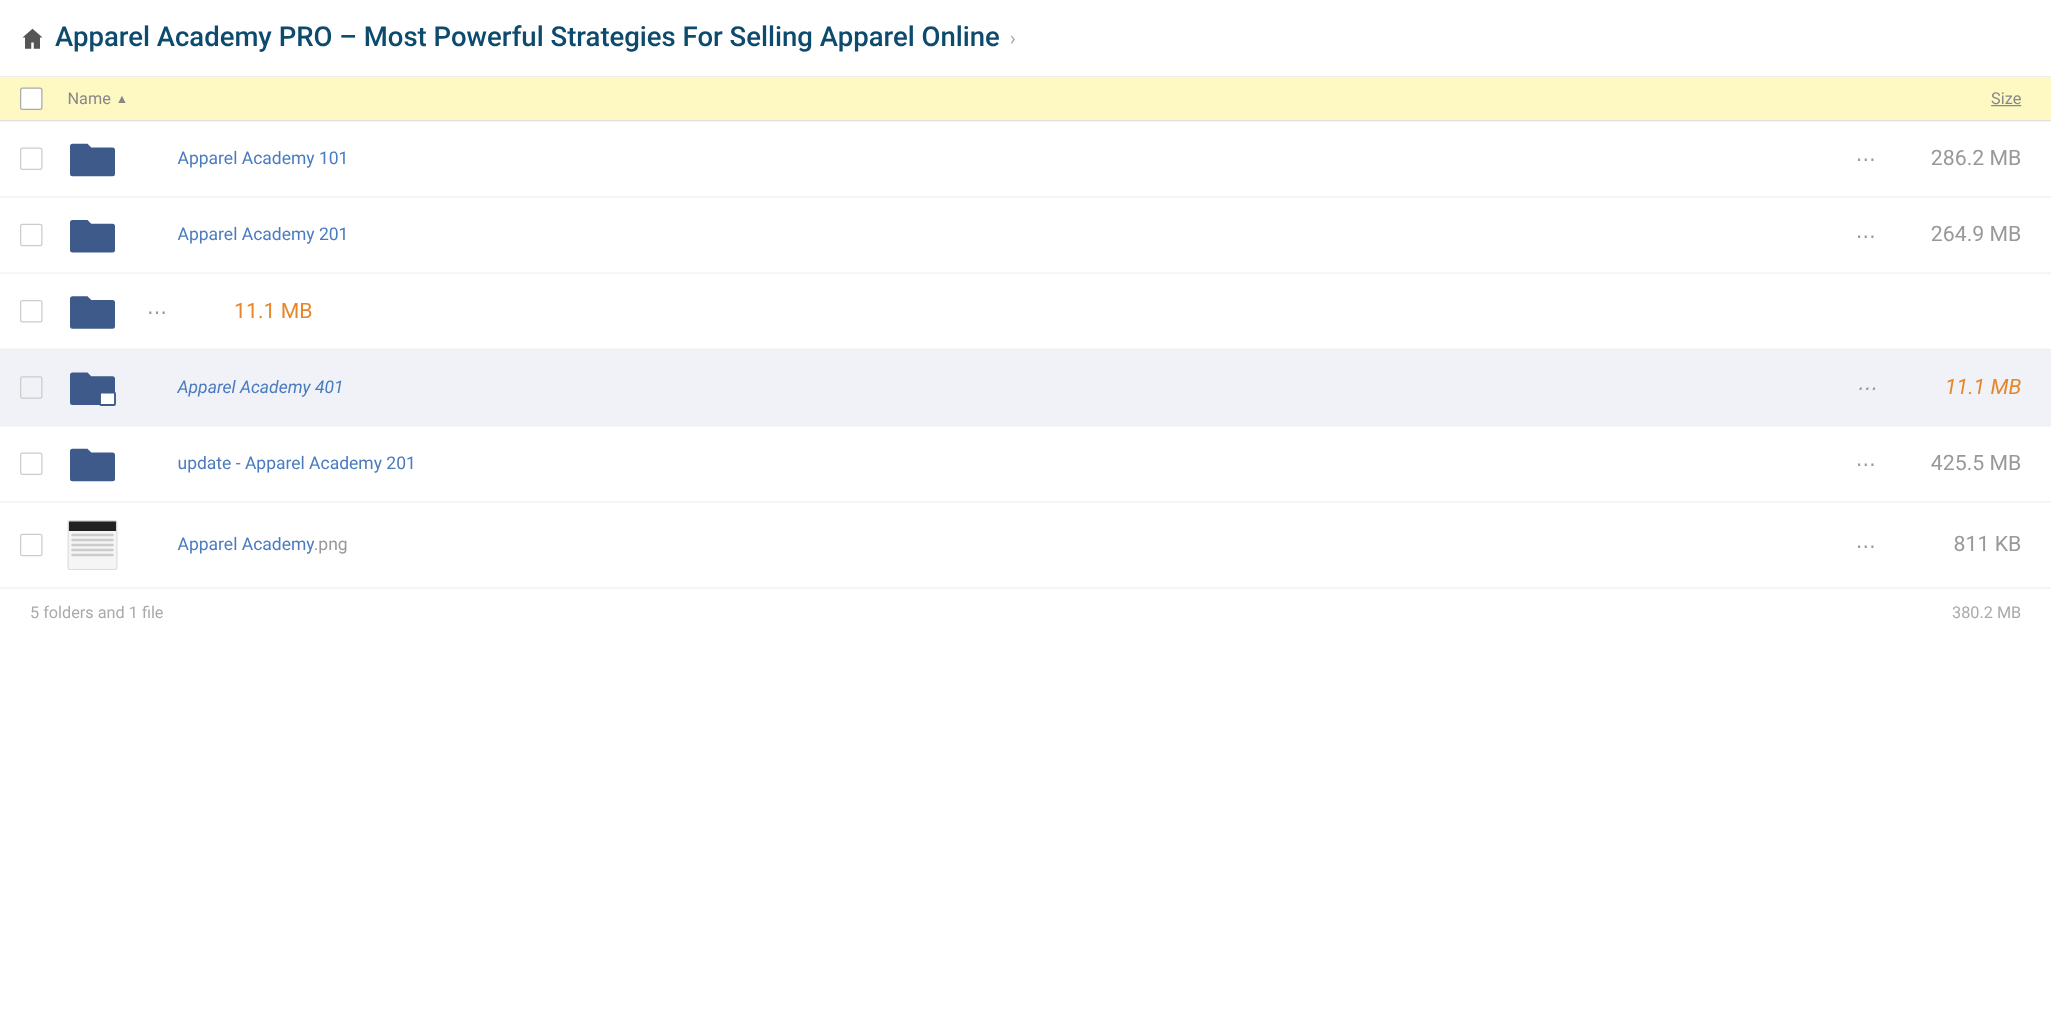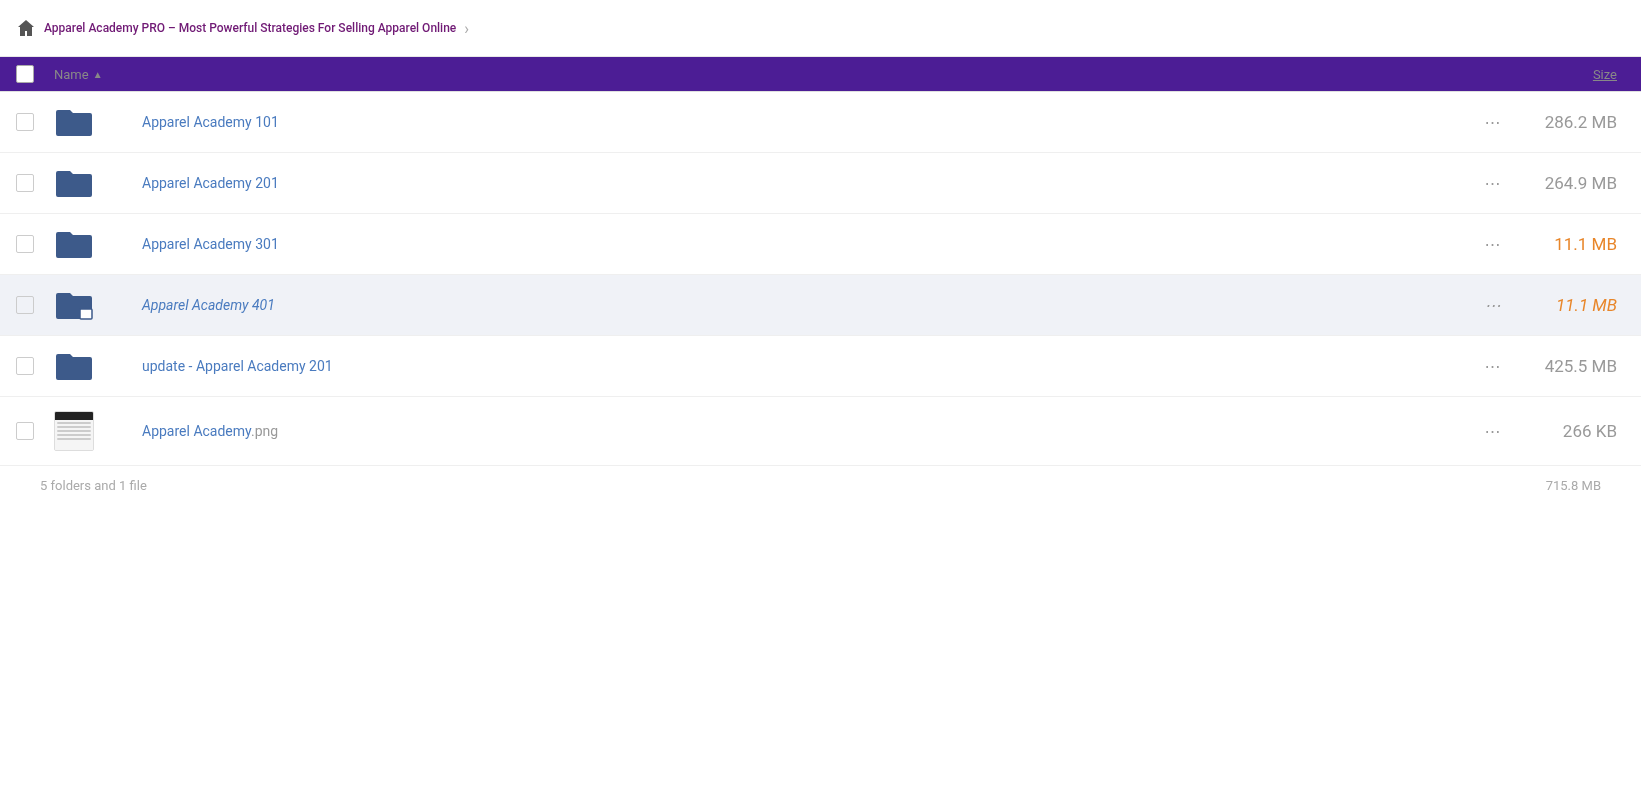--- a/index.html
+++ b/index.html
@@ -19,36 +19,36 @@
     }
 
     .breadcrumb-home-icon {
       width: 20px;
       height: 20px;
       color: #555;
       flex-shrink: 0;
     }
 
     .breadcrumb-title {
-      font-size: 12px;
+      font-size: 22px;
       font-weight: 500;
-      color: #701a75;
+      color: #0c4a6e;
     }
 
     .breadcrumb-chevron {
       color: #aaa;
       font-size: 16px;
     }
 
     .table-header {
       display: flex;
       align-items: center;
       padding: 8px 24px 8px 16px;
       border-bottom: 1px solid #e0e0e0;
-      background: #4c1d95;
+      background: #fef9c3;
     }
 
     .header-checkbox {
       width: 18px;
       height: 18px;
       border: 1.5px solid #aaa;
       border-radius: 2px;
       margin-right: 20px;
       flex-shrink: 0;
       cursor: pointer;
@@ -187,21 +187,21 @@
       color: #999;
       min-width: 100px;
       text-align: right;
     }
 
     .file-size.orange {
       color: #e8862a;
     }
 
     .footer {
-      padding: 12px 40px;
+      padding: 12px 24px;
       display: flex;
       justify-content: space-between;
       color: #aaa;
       font-size: 13px;
     }
 
     
     .folder-svg {
       fill: #3d5a8a;
     }
@@ -246,21 +246,20 @@
       <div class="file-name">Apparel Academy 201</div>
       <div class="more-btn">⋯</div>
       <div class="file-size">264.9 MB</div>
     </li>
     <li class="file-row">
       <div class="row-checkbox"></div>
       <div class="folder-icon-wrap">
           <svg viewBox="0 0 40 32" class="folder-icon">
             <path class="folder-svg" d="M2 6 Q2 4 4 4 L16 4 L19 7 L36 7 Q38 7 38 9 L38 28 Q38 30 36 30 L4 30 Q2 30 2 28 Z"></path>
           </svg></div>
-      <div class="file-name">Apparel Academy 301</div>
       <div class="more-btn">⋯</div>
       <div class="file-size orange">11.1 MB</div>
     </li>
     <li class="file-row highlighted">
       <div class="row-checkbox"></div>
       <div class="folder-icon-wrap">
           <svg viewBox="0 0 40 32" class="folder-icon">
             <path class="folder-svg" d="M2 6 Q2 4 4 4 L16 4 L19 7 L36 7 Q38 7 38 9 L38 28 Q38 30 36 30 L4 30 Q2 30 2 28 Z"></path>
             <rect x="26" y="20" width="12" height="10" rx="1" fill="white" stroke="#3d5a8a" stroke-width="1.5"></rect>
           </svg></div>
@@ -286,20 +285,20 @@
             <div class="file-thumb-line"></div>
             <div class="file-thumb-line"></div>
             <div class="file-thumb-line"></div>
             <div class="file-thumb-line"></div>
             <div class="file-thumb-line"></div>
           </div>
         </div>
       </div>
       <div class="file-name">Apparel Academy<span class="ext">.png</span></div>
       <div class="more-btn">⋯</div>
-      <div class="file-size">266 KB</div>
+      <div class="file-size">811 KB</div>
     </li>
   </ul>
 
 <div class="footer">
   <span>5 folders and 1 file</span>
-  <span>715.8 MB</span>
+  <span>380.2 MB</span>
 </div>
 
 </body></html>

